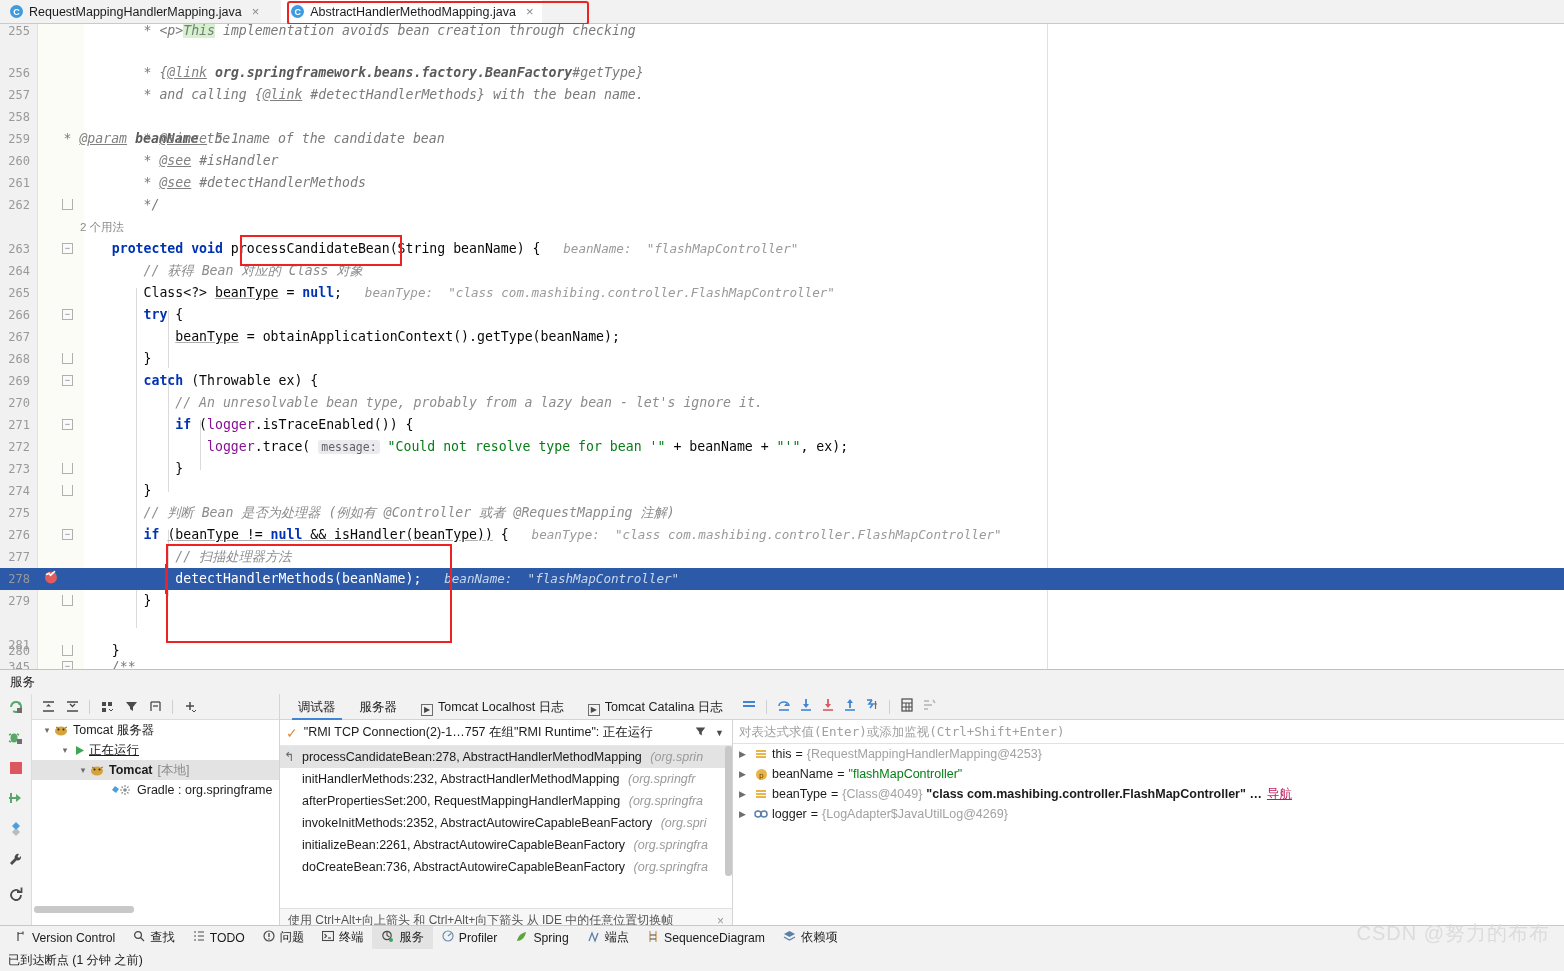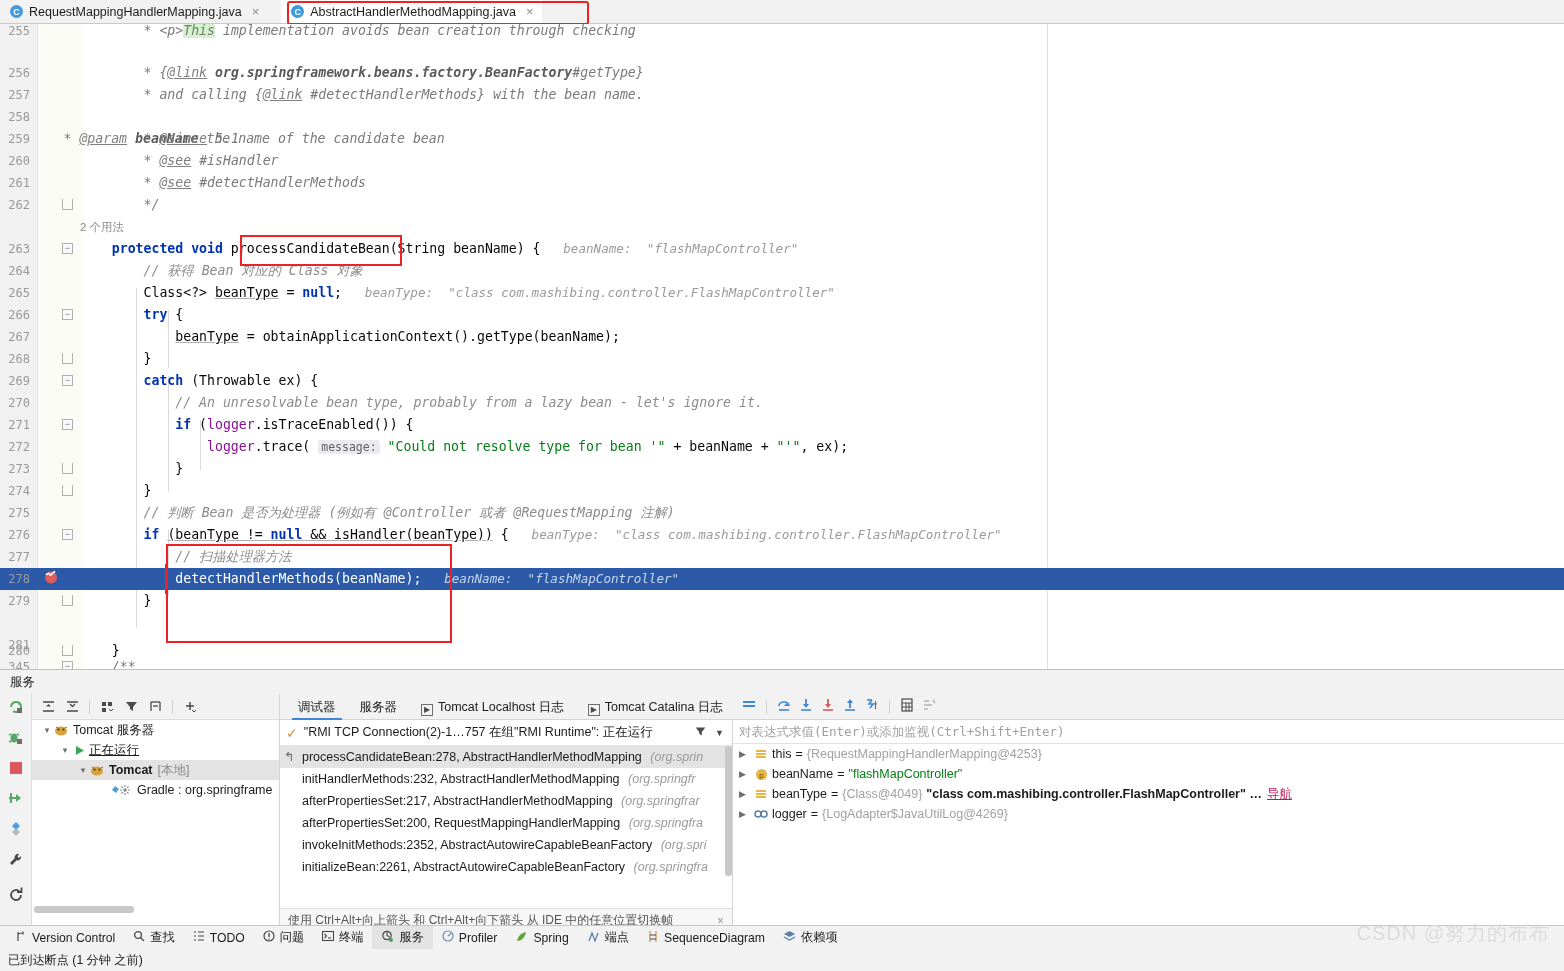--- a/index.html
+++ b/index.html
@@ -655,33 +655,33 @@
           <div class="frame-row sel">
             <span style="position:absolute; left:4px; color:#6e6e6e;">↰</span>
             <span>processCandidateBean:278, AbstractHandlerMethodMapping</span>
             <span class="frame-pkg" style="margin-left:5px;">(org.sprin</span>
           </div>
           <div class="frame-row">
             <span>initHandlerMethods:232, AbstractHandlerMethodMapping</span>
             <span class="frame-pkg" style="margin-left:5px;text-align:right;">(org.springfr</span>
           </div>
           <div class="frame-row">
-            <span>afterPropertiesSet:217, AbstractHandlerMethodMapping</span>
-            <span class="frame-pkg" style="margin-left:5px;">(org.springfrar</span>
-          </div>
-          <div class="frame-row">
             <span>afterPropertiesSet:200, RequestMappingHandlerMapping</span>
             <span class="frame-pkg" style="margin-left:5px;">(org.springfra</span>
           </div>
           <div class="frame-row">
             <span>invokeInitMethods:2352, AbstractAutowireCapableBeanFactory</span>
             <span class="frame-pkg" style="margin-left:5px;">(org.spri</span>
           </div>
           <div class="frame-row">
             <span>initializeBean:2261, AbstractAutowireCapableBeanFactory</span>
+            <span class="frame-pkg" style="margin-left:5px;">(org.springfra</span>
+          </div>
+          <div class="frame-row">
+            <span>doCreateBean:736, AbstractAutowireCapableBeanFactory</span>
             <span class="frame-pkg" style="margin-left:5px;">(org.springfra</span>
           </div>
 
           <div id="frames-scroll"></div>
 
           <div id="frames-hint">
             <span>使用 Ctrl+Alt+向上箭头 和 Ctrl+Alt+向下箭头 从 IDE 中的任意位置切换帧</span>
             <span style="color:#9a9a9a;">×</span>
           </div>
         </div>

